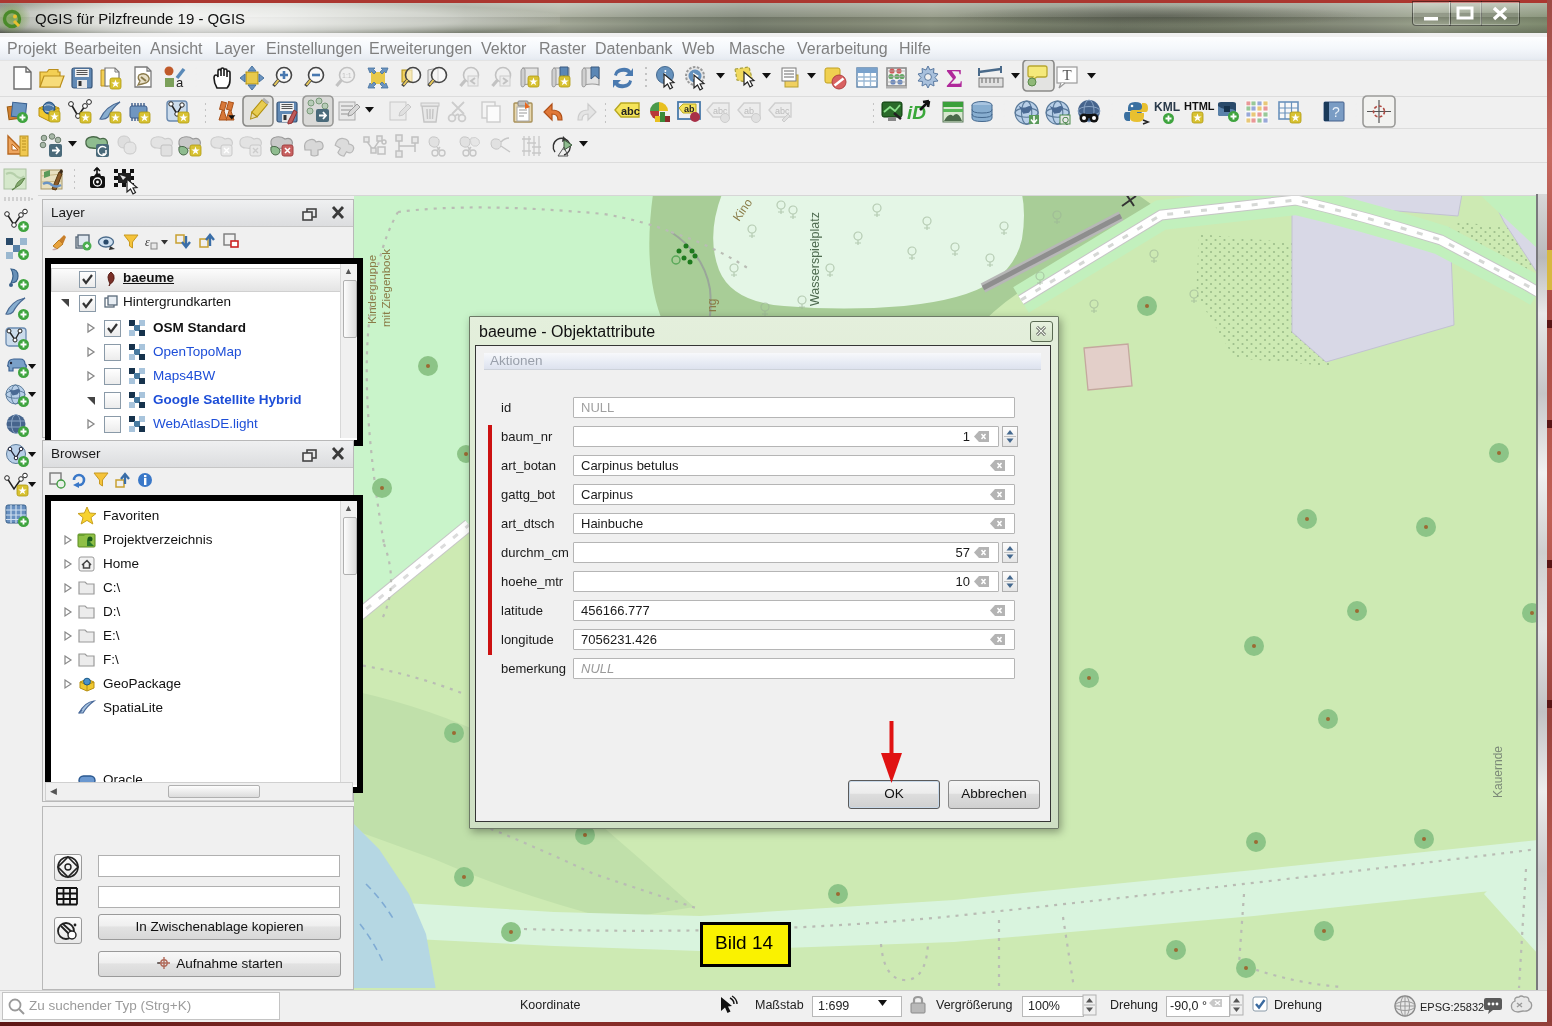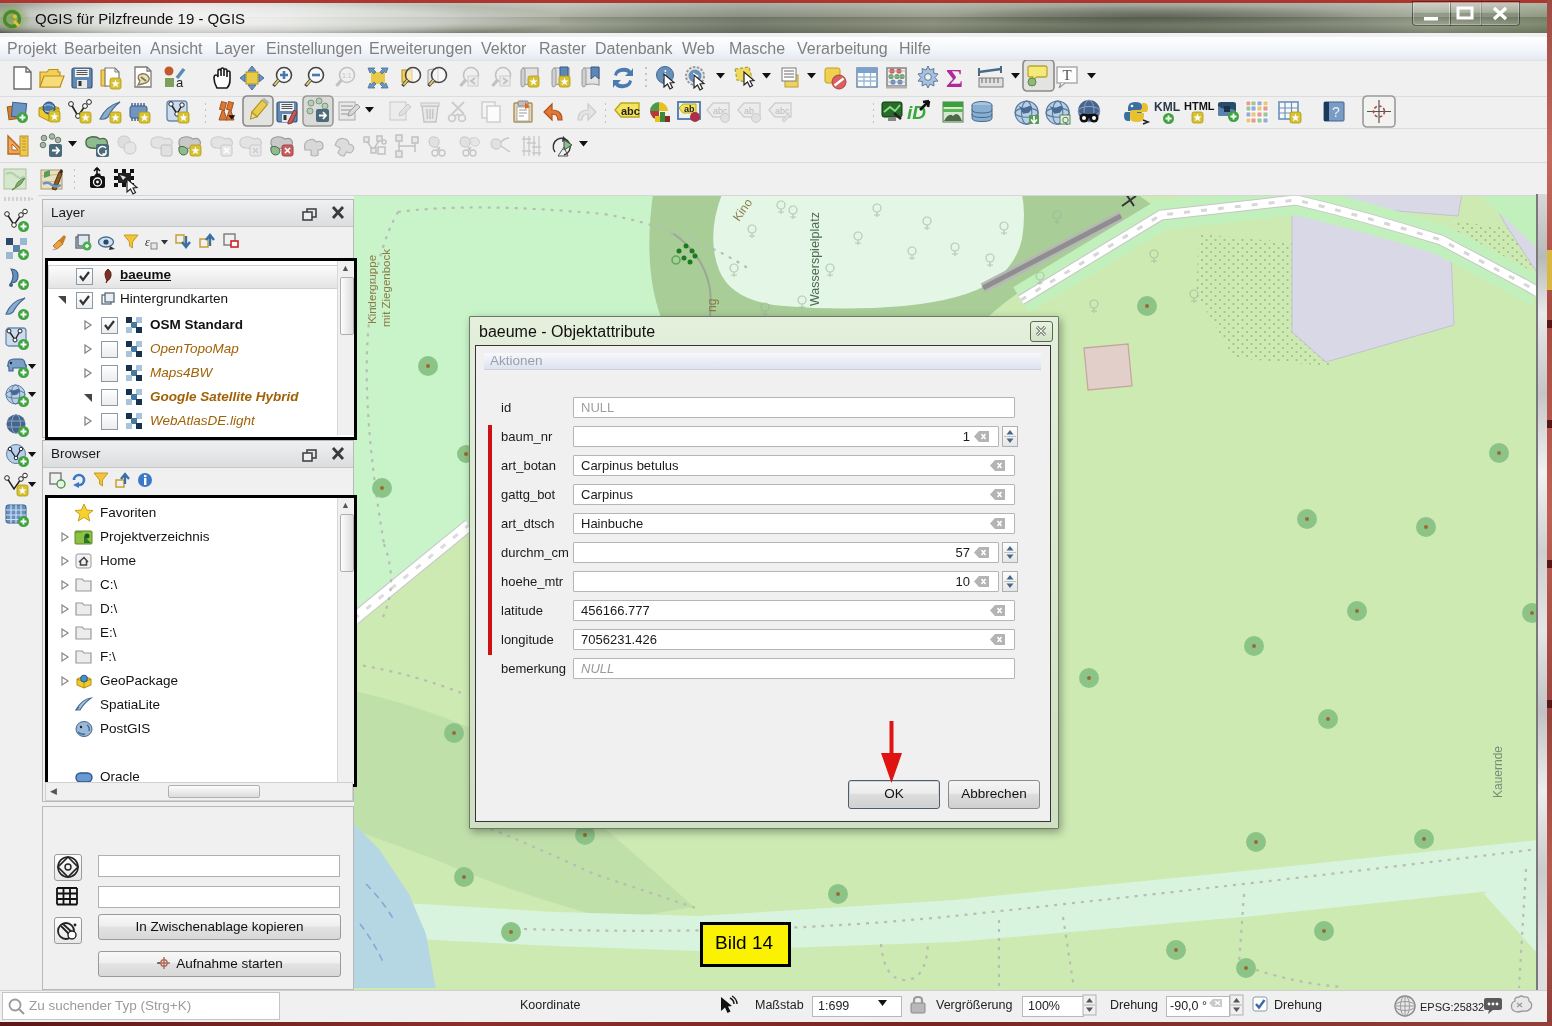--- a/index.html
+++ b/index.html
@@ -30,28 +30,28 @@
 #tb4{top:162px;height:32px;border-top:1px solid #dcdcdc;border-bottom:1px solid #d6d6d6;}
 
 #leftcol{left:0;top:194px;width:38px;height:796px;background:#f0f0f0;}
 .panel{background:#f0f0f0;border:1px solid #b8b8b8;}
 .ptitle{position:absolute;left:0;top:0;width:100%;height:26px;background:linear-gradient(180deg,#eff0f1,#dcdddf);border-bottom:1px solid #c6c6c6;}
 .ptitle span{position:absolute;left:8px;top:5px;font-size:13.5px;color:#1a1a1a;}
 .pbtns{position:absolute;right:6px;top:5px;width:46px;height:16px;}
 #panelLayer{left:42px;top:199px;width:310px;height:237px;}
 #panelBrowser{left:42px;top:440px;width:310px;height:360px;}
 #panelKoord{left:42px;top:806px;width:310px;height:182px;}
-.treebox{position:absolute;background:#fff;border:3px solid #000000;overflow:hidden;}
+.treebox{position:absolute;background:#fff;border:6px solid #000000;overflow:hidden;}
 .ck{position:absolute;width:15px;height:15px;background:linear-gradient(180deg,#fff,#ececec);border:1px solid #8a9aa8;}
 .ck svg{position:absolute;left:0;top:0;}
 .trow{position:absolute;left:0;width:100%;height:24px;}
 .texp{position:absolute;left:34px;top:4px;}
 .ttile{position:absolute;left:77px;top:1px;}
 .tl{position:absolute;left:102px;top:2px;font-size:13.5px;color:#111;white-space:nowrap;}
-.tgray{color:#a16207;font-style:italic;}
+.tgray{color:#1d4ed8;}
 .brow{position:absolute;left:0;width:100%;height:24px;}
 .bexp{position:absolute;left:12px;top:5px;}
 .bic{position:absolute;left:26px;top:1px;}
 .bl{position:absolute;left:52px;top:3px;font-size:13.5px;color:#111;white-space:nowrap;}
 .vsb{position:absolute;width:16px;background:#f0f0f0;border-left:1px solid #d8d8d8;}
 .vsb::before{content:"";position:absolute;left:2px;top:16px;width:12px;height:56px;background:linear-gradient(90deg,#fdfdfd,#dcdcdc);border:1px solid #b0b0b0;border-radius:2px;}
 .vsb::after{content:"▲";position:absolute;left:3px;top:2px;font-size:9px;color:#555;}
 .hsb{position:absolute;height:17px;background:#f0f0f0;border:1px solid #d0d0d0;}
 .hsb::before{content:"";position:absolute;left:40%;top:2px;width:90px;height:11px;background:linear-gradient(180deg,#fdfdfd,#dcdcdc);border:1px solid #b0b0b0;border-radius:2px;}
 .hsb::after{content:"◀";position:absolute;left:4px;top:3px;font-size:9px;color:#555;}
@@ -1305,28 +1305,20 @@
           </svg>
           <span class="bl">GeoPackage</span>
         </div>
       <div class="brow" style="top:196px">
           <svg class="bic" width="20" height="20">
             <path d="M2 15 Q8 4 17 3 Q10 8 6 15 Z" fill="#a8c4e0" stroke="#4a6a9a" stroke-width="1.2"></path>
             <path d="M2 15 L5 12" stroke="#4a6a9a" stroke-width="1.5"></path>
           </svg>
           <span class="bl">SpatiaLite</span>
         </div>
-      <div class="brow" style="top:220px">
-          <svg class="bic" width="20" height="20">
-            <ellipse cx="10" cy="10" rx="8" ry="7.5" fill="#9ab8d8" stroke="#44688e"></ellipse>
-            <circle cx="7" cy="8" r="1.2" fill="#223"></circle>
-            <path d="M4 13 Q7 16 11 15 M13 6 Q16 8 15 12" stroke="#44688e" fill="none" stroke-width="1.4"></path>
-          </svg>
-          <span class="bl">PostGIS</span>
-        </div>
       <div class="brow" style="top:268px">
           <svg class="bic" width="20" height="20">
             <rect x="2" y="6" width="16" height="9" rx="4.5" fill="#6a98d0" stroke="#2a5890" stroke-width="1.4"></rect>
           </svg>
           <span class="bl">Oracle</span>
         </div>
       <div class="vsb" style="left:289px;top:0px;height:284px;"></div>
 
     </div>
     <div class="hsb" style="left:2px;top:341px;width:306px;"></div>

